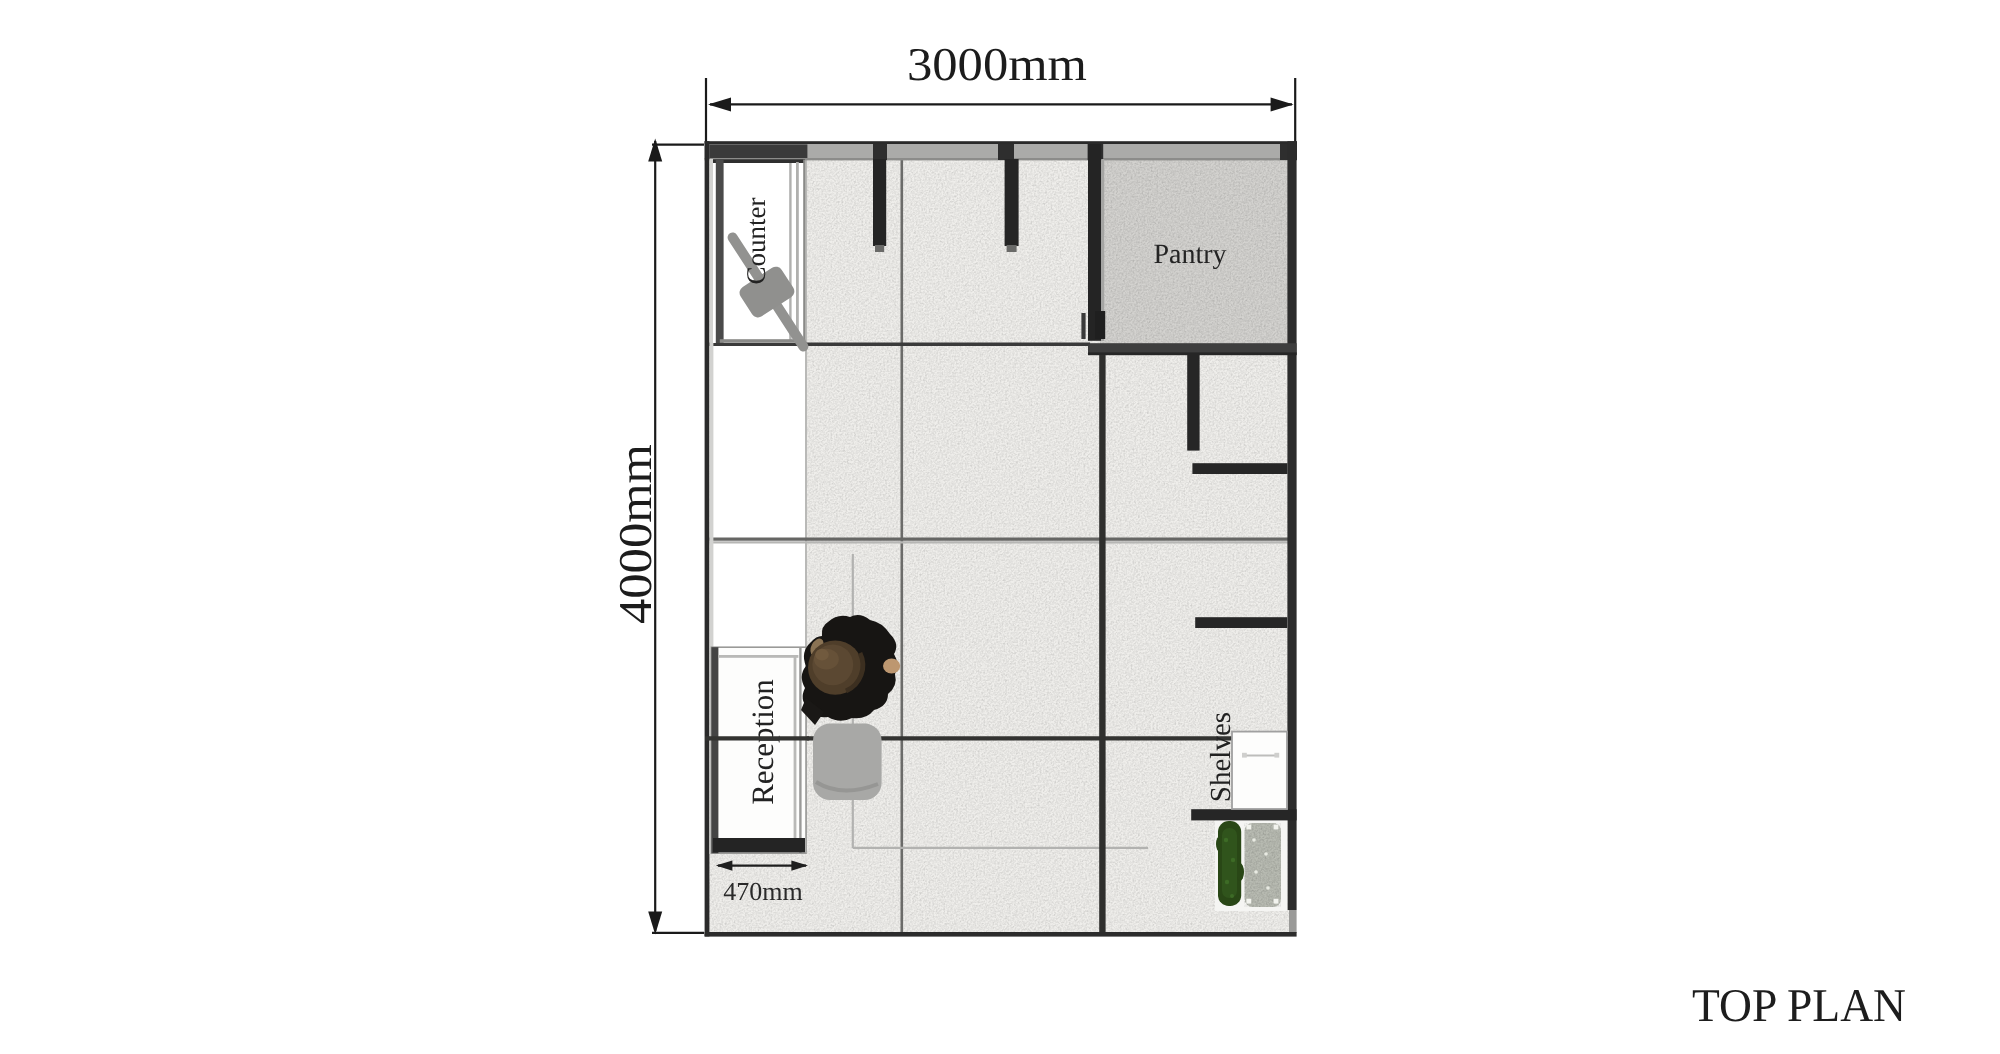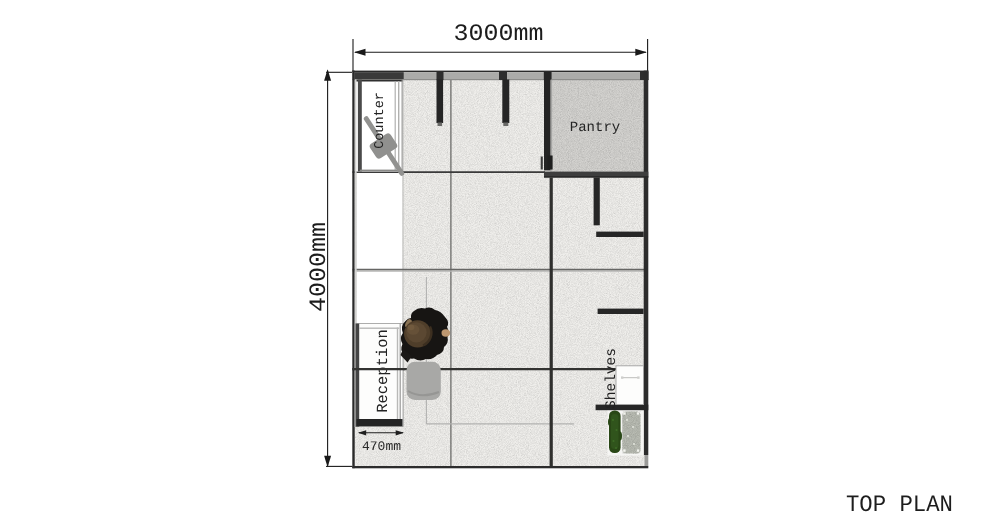--- a/index.html
+++ b/index.html
@@ -1,17 +1,17 @@
 <!DOCTYPE html>
 <html><head>
 <meta charset="utf-8">
 <style>
 html,body{margin:0;padding:0;background:#ffffff;}
 #stage{position:relative;width:1000px;height:527px;background:#ffffff;overflow:hidden;opacity:0.999;
-font-family:Liberation Mono, monospace;}
+font-family:Liberation Serif, serif;}
 svg{position:absolute;left:0;top:0;transform:translateZ(0);}
 text{text-rendering:geometricPrecision;}
 </style>
 </head>
 <body>
 <div id="stage">
 <svg width="1000" height="527" viewBox="0 0 1000 527">
 <defs>
 <filter id="grain" x="0%" y="0%" width="100%" height="100%">
   <feTurbulence type="fractalNoise" baseFrequency="1.1" numOctaves="2" stitchTiles="stitch" result="n"></feTurbulence>

